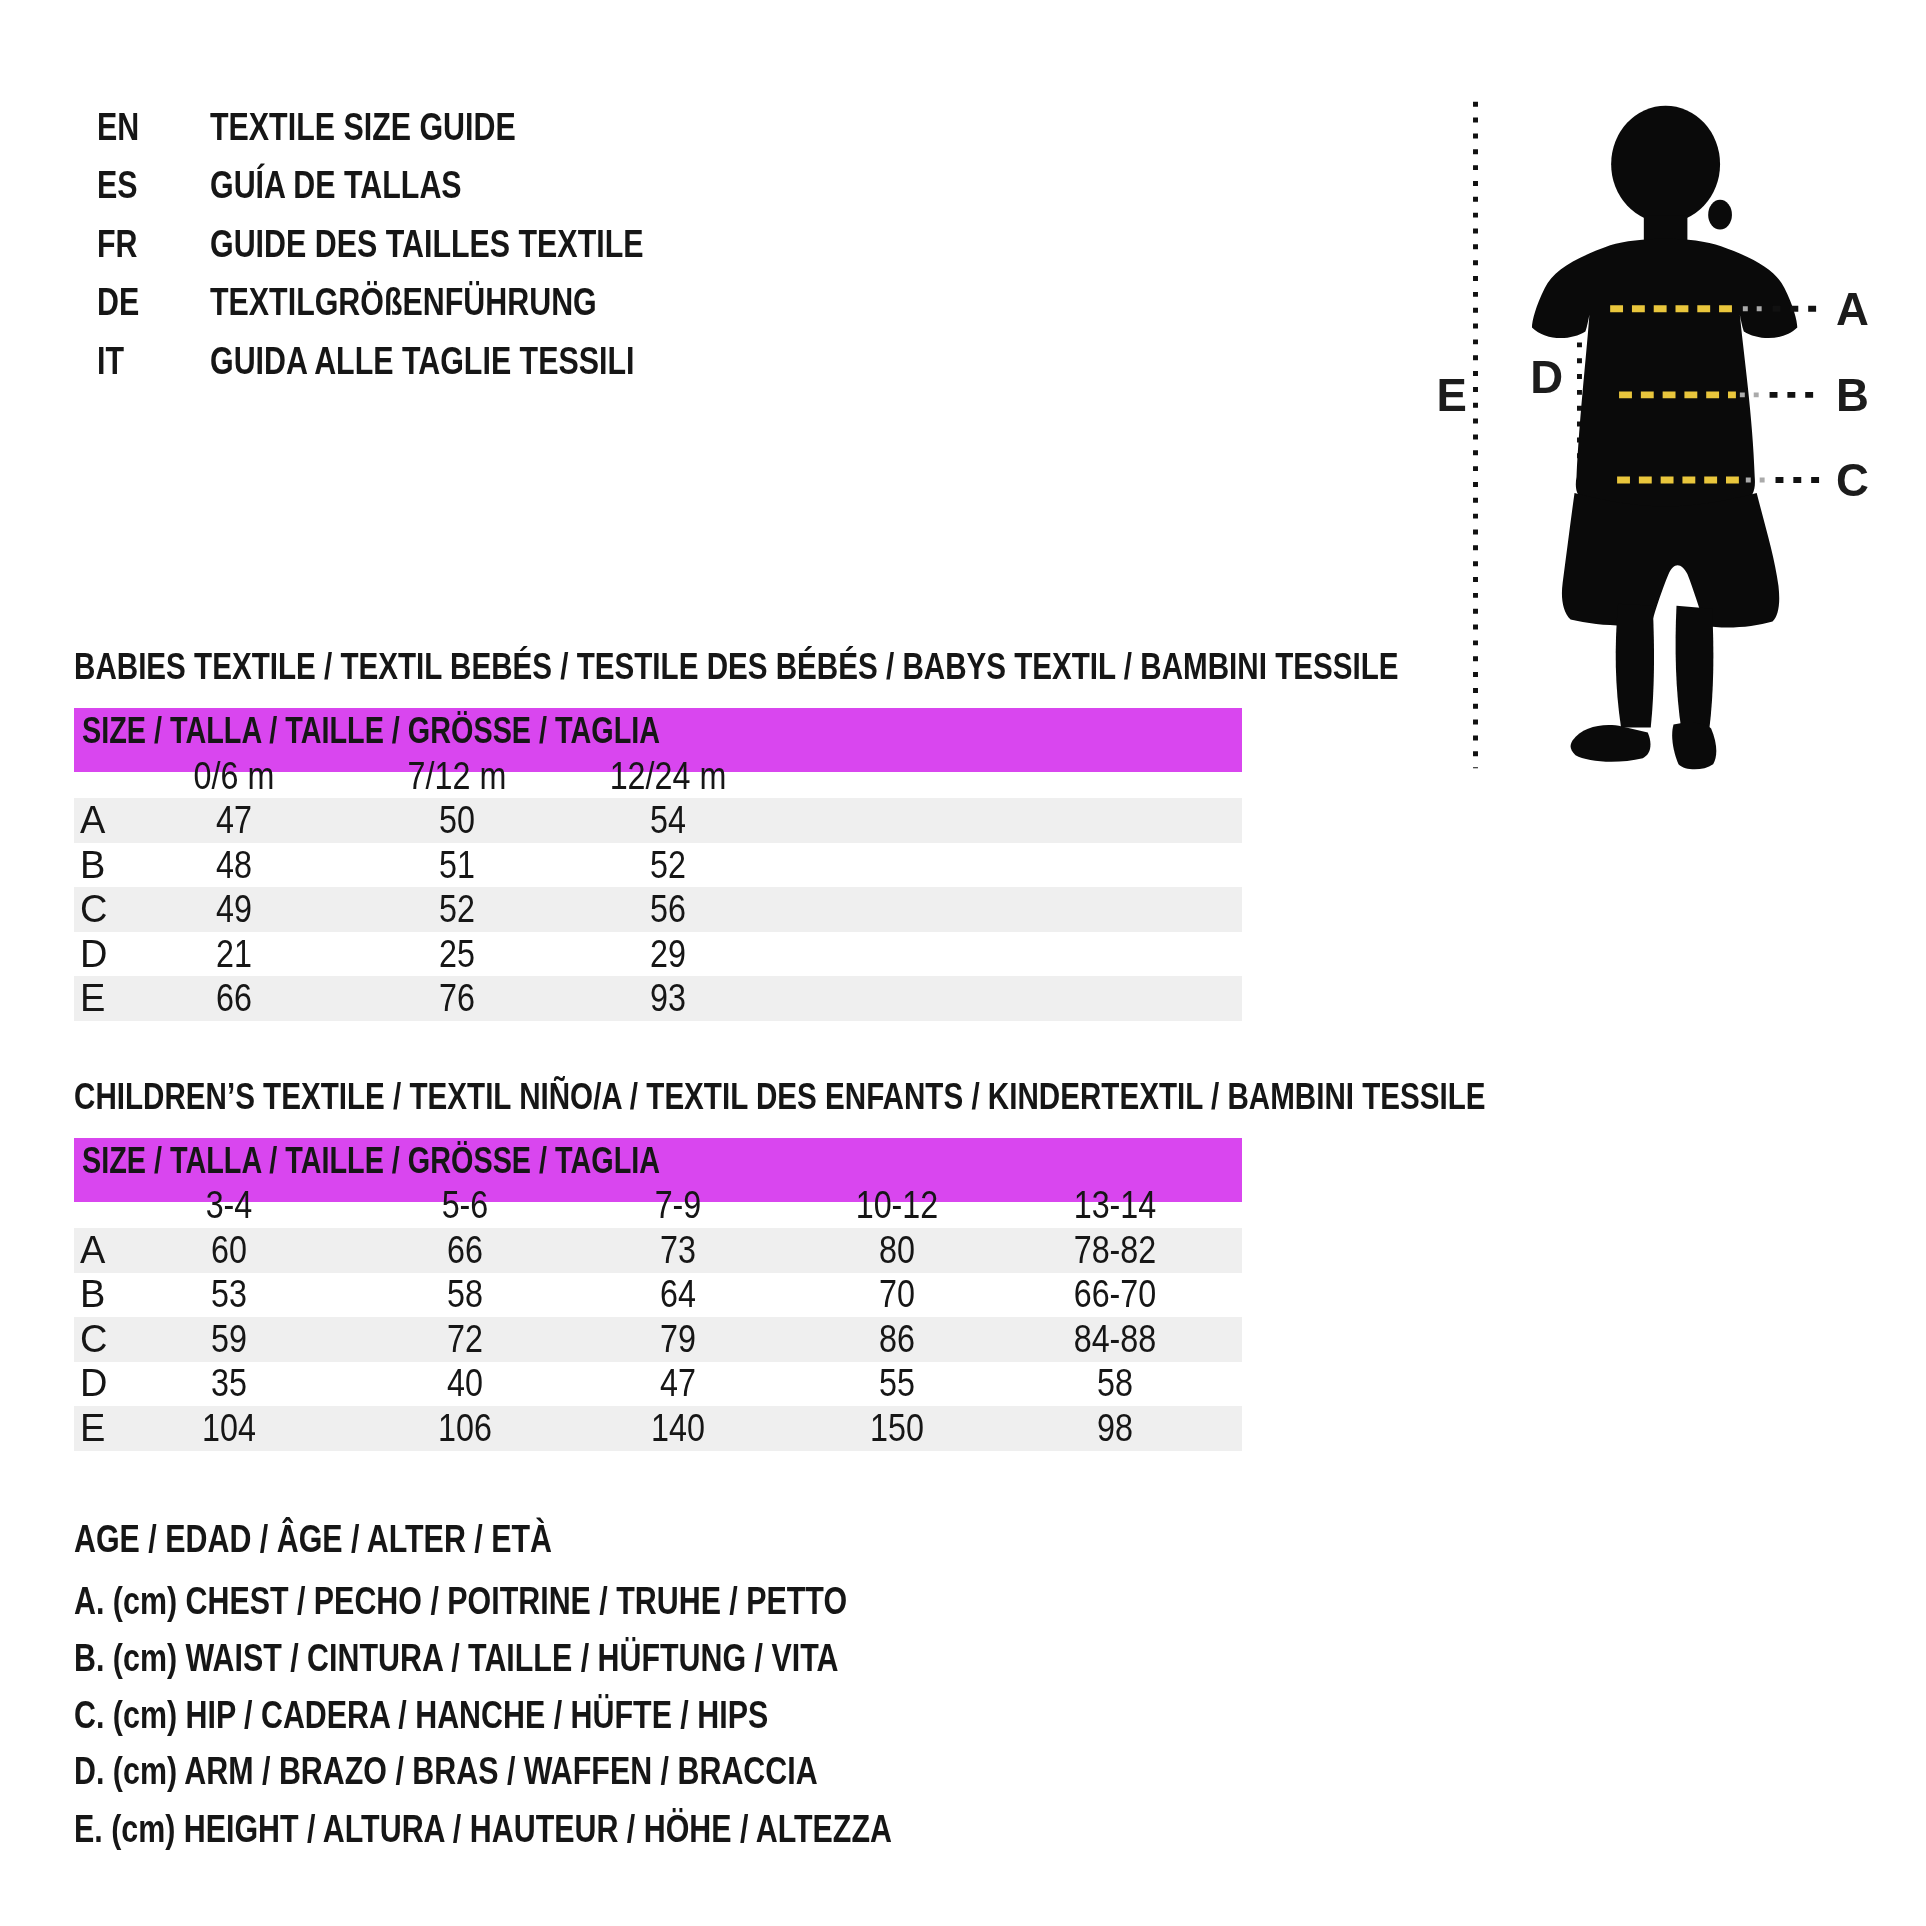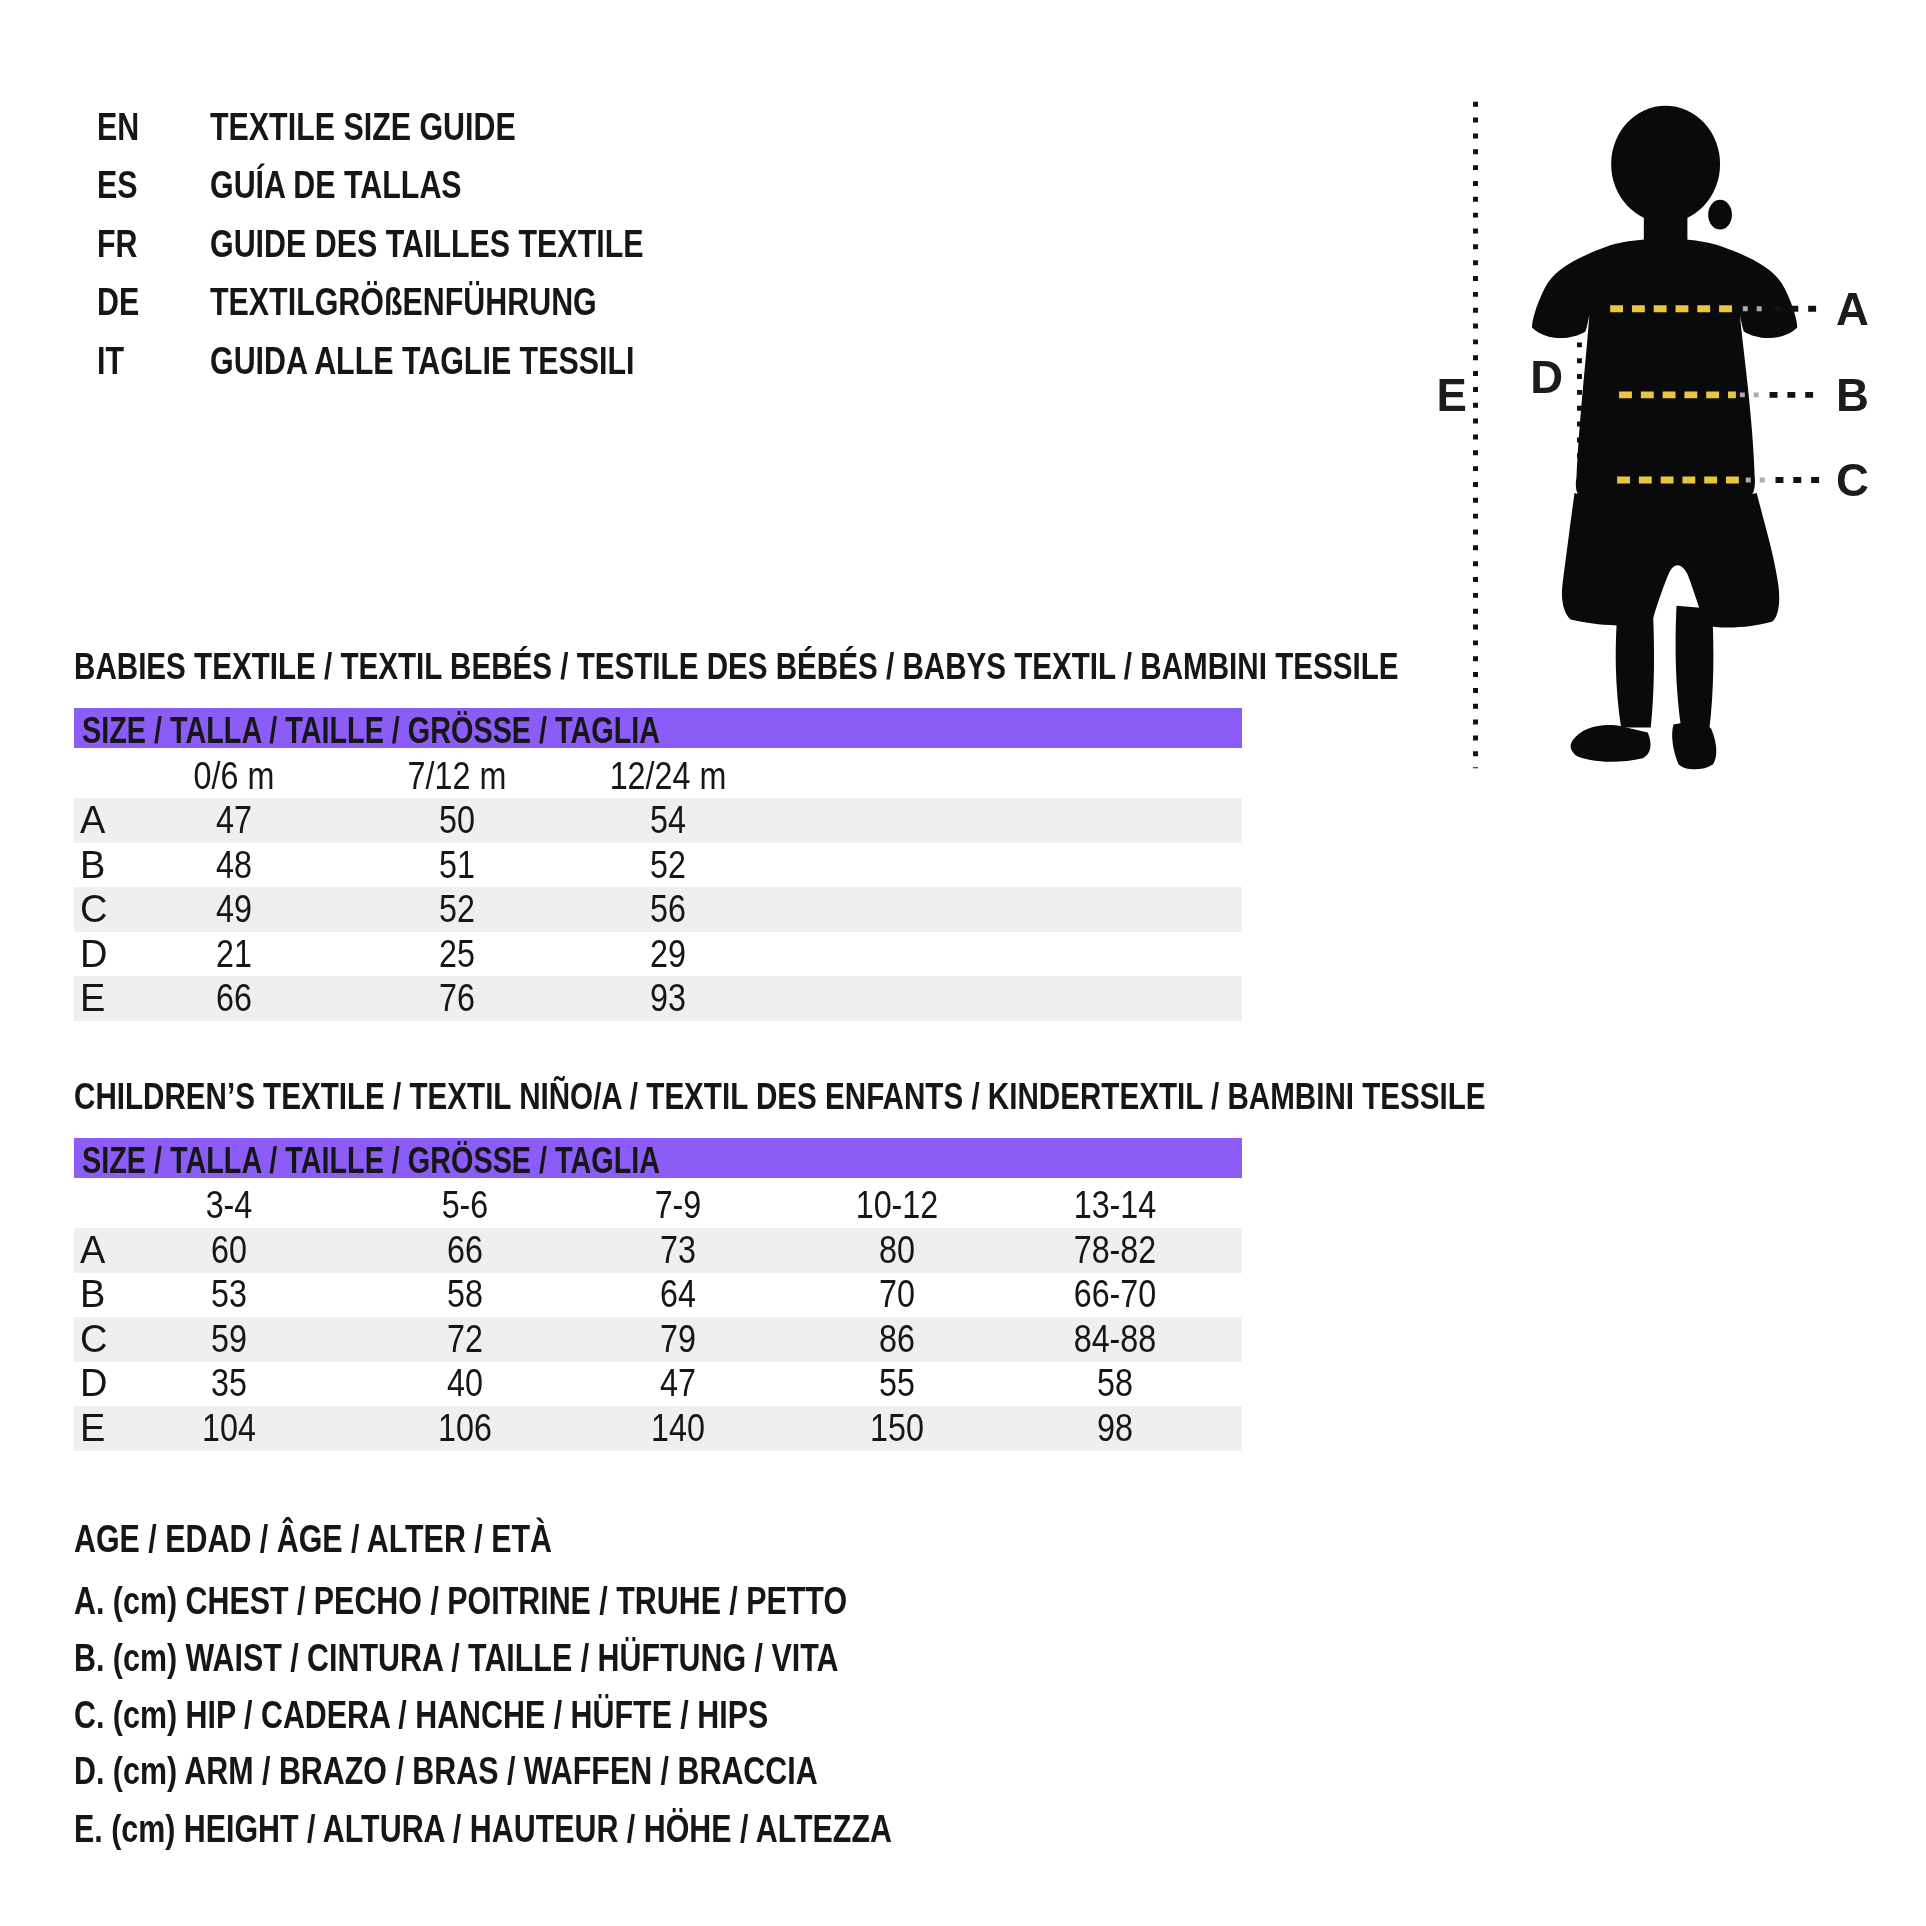--- a/index.html
+++ b/index.html
@@ -8,21 +8,21 @@
   .abs{position:absolute;}
   .txt{font-weight:700;font-size:38px;line-height:48px;white-space:nowrap;color:#161616;}
   .cond{transform:scaleX(.8);transform-origin:0 50%;}
   
   .lang-row{position:absolute;left:0;top:0;height:48px;}
   .lang-code{position:absolute;left:97px;}
   .lang-title{position:absolute;left:210px;}
   
   .sec-head{font-weight:700;font-size:37px;line-height:46px;}
   
-  .size-bar{background:#8b5cf6;width:1168px;height:40px;}
+  .size-bar{background:#d946ef;width:1168px;height:64px;}
   .size-bar .txt{position:absolute;left:8px;top:0;font-size:36px;line-height:46px;}
   
   .tbl-row{position:absolute;left:74px;width:1168px;height:45px;}
   .tbl-row.shade{background:#efefef;}
   .rlabel{position:absolute;left:6px;top:0;font-weight:400;font-size:38px;line-height:45px;}
   .cell{position:absolute;top:0;width:168px;text-align:center;font-weight:400;
         font-size:38px;line-height:45px;white-space:nowrap;transform:scaleX(.85);}
   .hcell{position:absolute;top:0;width:168px;text-align:center;font-weight:400;
         font-size:38px;line-height:43px;white-space:nowrap;transform:scaleX(.85);}
   

